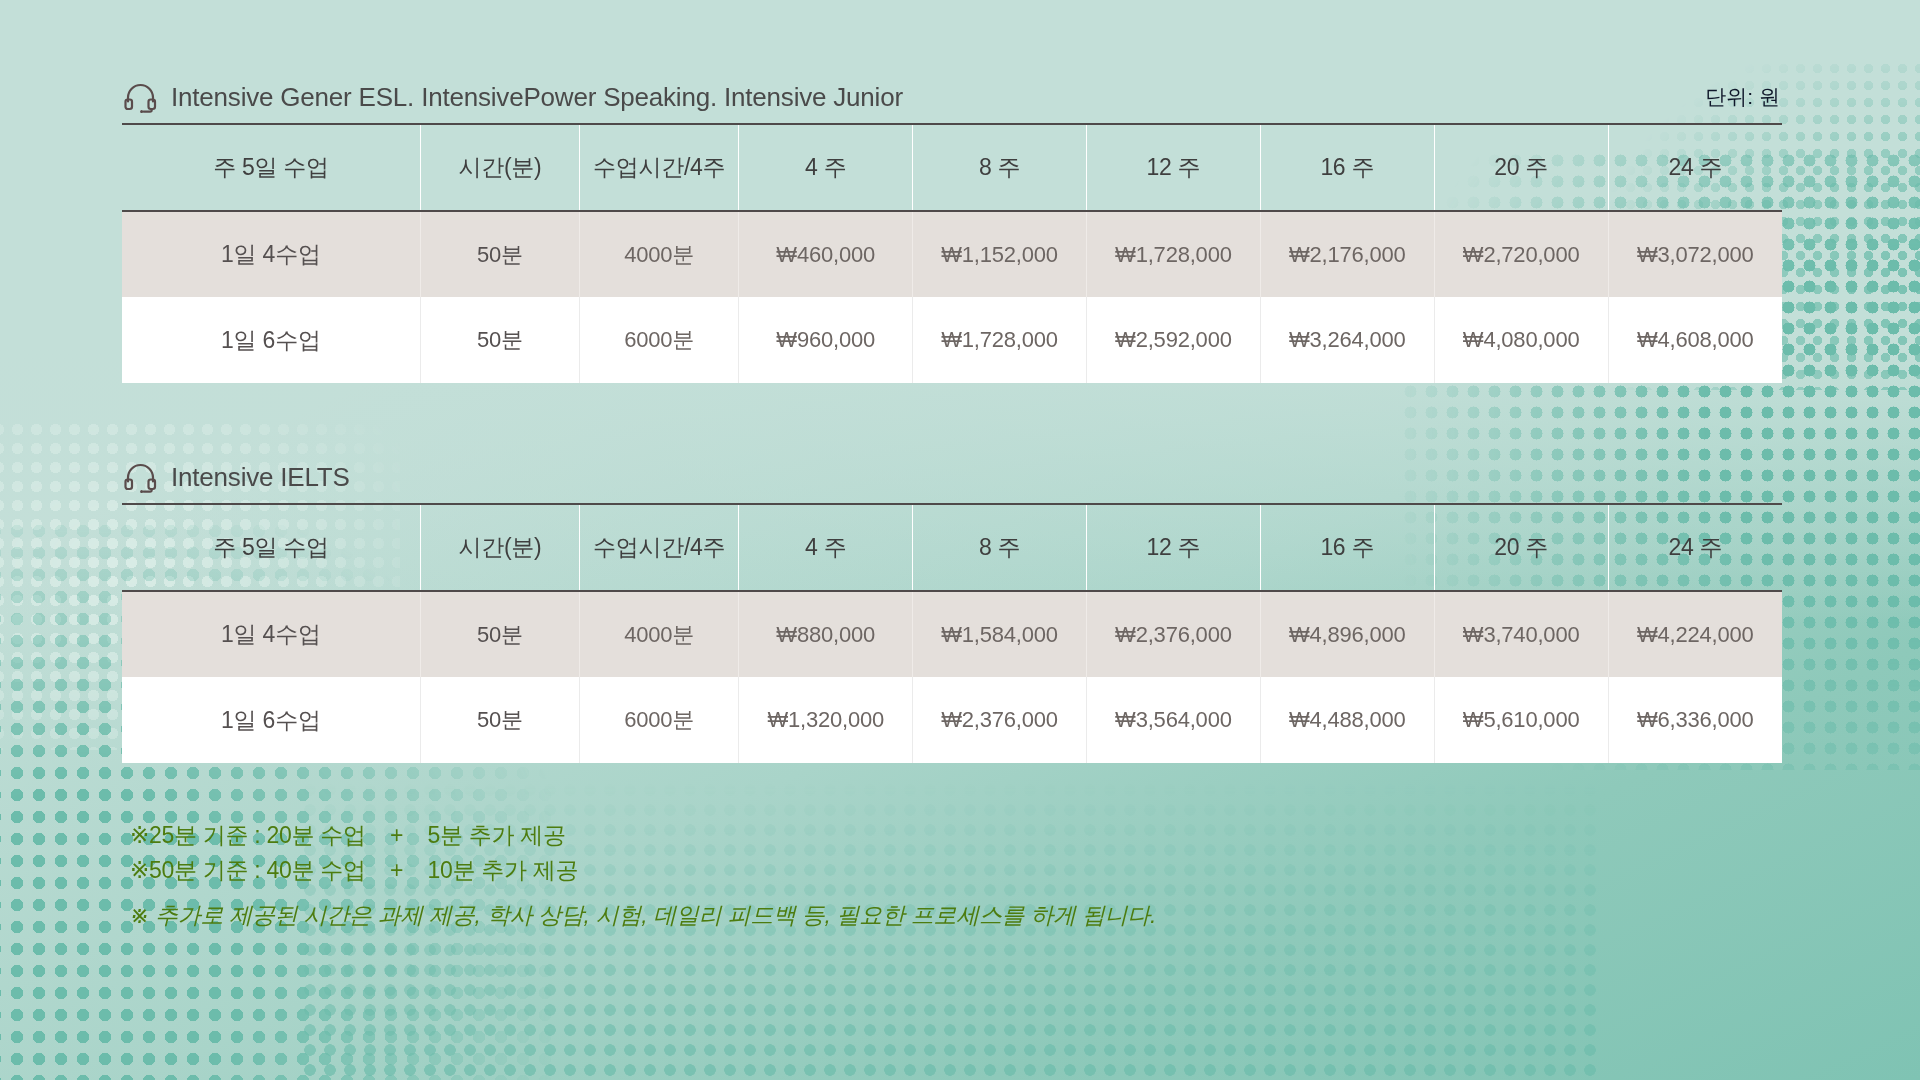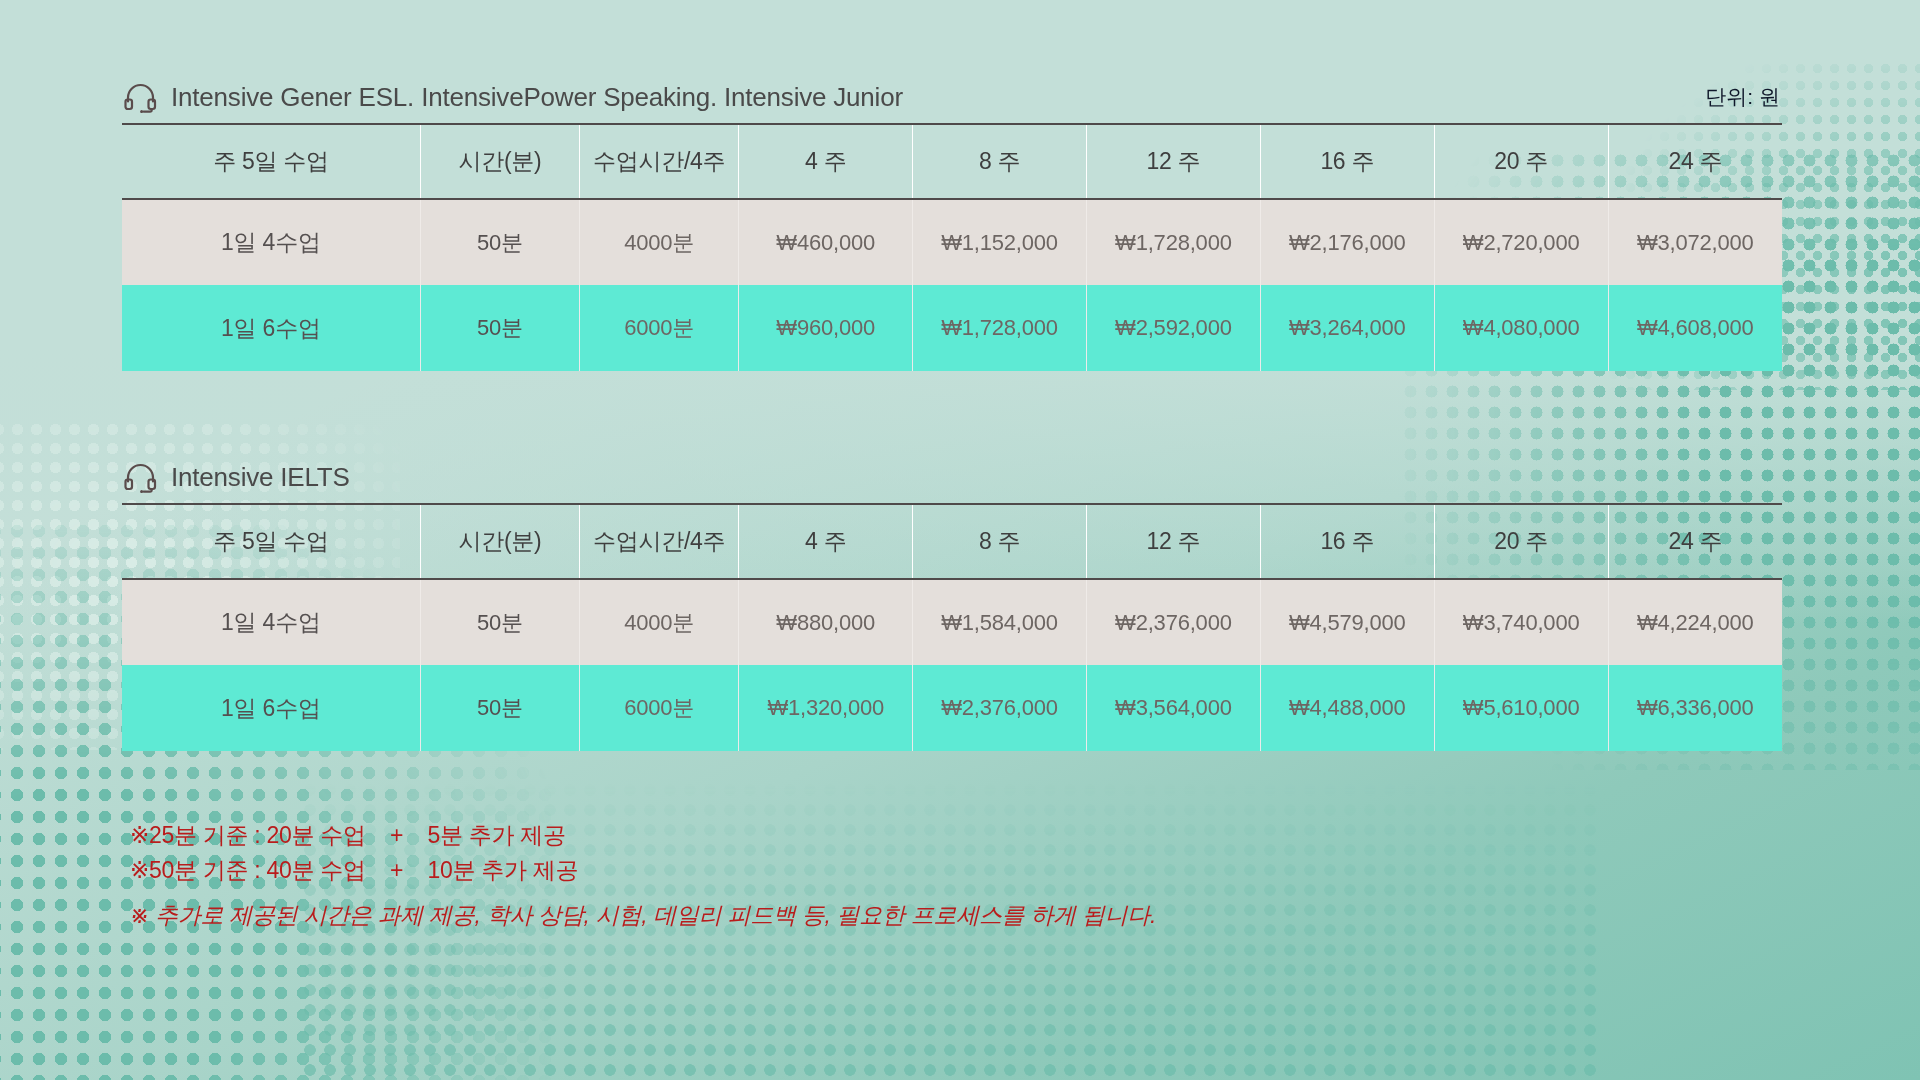--- a/index.html
+++ b/index.html
@@ -87,47 +87,47 @@
   .unit-label{ font-size:21px; color:#0f172a; padding-bottom:2px; }
 
   table{
     width:100%; border-collapse:collapse; table-layout:fixed;
   }
   thead th{
     border-top:2px solid #4f4a4a;
     border-bottom:2px solid #4f4a4a;
     border-left:1px solid #ffffff;
     background:transparent;
-    height:75px;
+    height:87px;
     font-size:23px; font-weight:400; color:#3f3f3f;
     text-align:center; vertical-align:middle;
     letter-spacing:-.3px;
   }
   thead th:first-child{ border-left:none; }
 
   tbody td{
     height:86px;
     font-size:22px; color:#6d6663; font-weight:400;
     text-align:center; vertical-align:middle;
     border-left:1px solid #ffffff;
     letter-spacing:-.2px;
   }
   tbody td:first-child{ border-left:none; }
 
   tbody tr.row-shaded td{ background:#e4dfdb; border-left-color:#efebe8; }
-  tbody tr.row-plain td{ background:#5eead4; border-left-color:#ebebeb; }
+  tbody tr.row-plain td{ background:#ffffff; border-left-color:#ebebeb; }
 
   tbody tr.row-shaded td.c-label,
   tbody tr.row-plain  td.c-label{ color:#555050; font-size:23px; }
   tbody tr td.c-time{ color:#555050; }
 
   
   .notes{ position:absolute; left:130px; top:818px; }
   .note{
-    font-size:23px; color:#b91c1c; line-height:1.52;
+    font-size:23px; color:#4d7c0f; line-height:1.52;
     letter-spacing:-.3px; white-space:pre;
   }
   .note.note-last{ margin-top:10px; font-size:23px;font-style:italic; }
 </style>
 </head>
 <body>
 
 <div class="bg-base"></div>
 <div class="bg-tint-top"></div>
 <div class="halftone ht-bl-light"></div>
@@ -249,21 +249,21 @@
         </tr>
       </thead>
       <tbody>
         <tr class="row-shaded">
           <td class="c-label">1일 4수업</td>
           <td class="c-time">50분</td>
           <td>4000분</td>
           <td>₩880,000</td>
           <td>₩1,584,000</td>
           <td>₩2,376,000</td>
-          <td>₩4,579,000</td>
+          <td>₩4,896,000</td>
           <td>₩3,740,000</td>
           <td>₩4,224,000</td>
         </tr>
         <tr class="row-plain">
           <td class="c-label">1일 6수업</td>
           <td class="c-time">50분</td>
           <td>6000분</td>
           <td>₩1,320,000</td>
           <td>₩2,376,000</td>
           <td>₩3,564,000</td>

